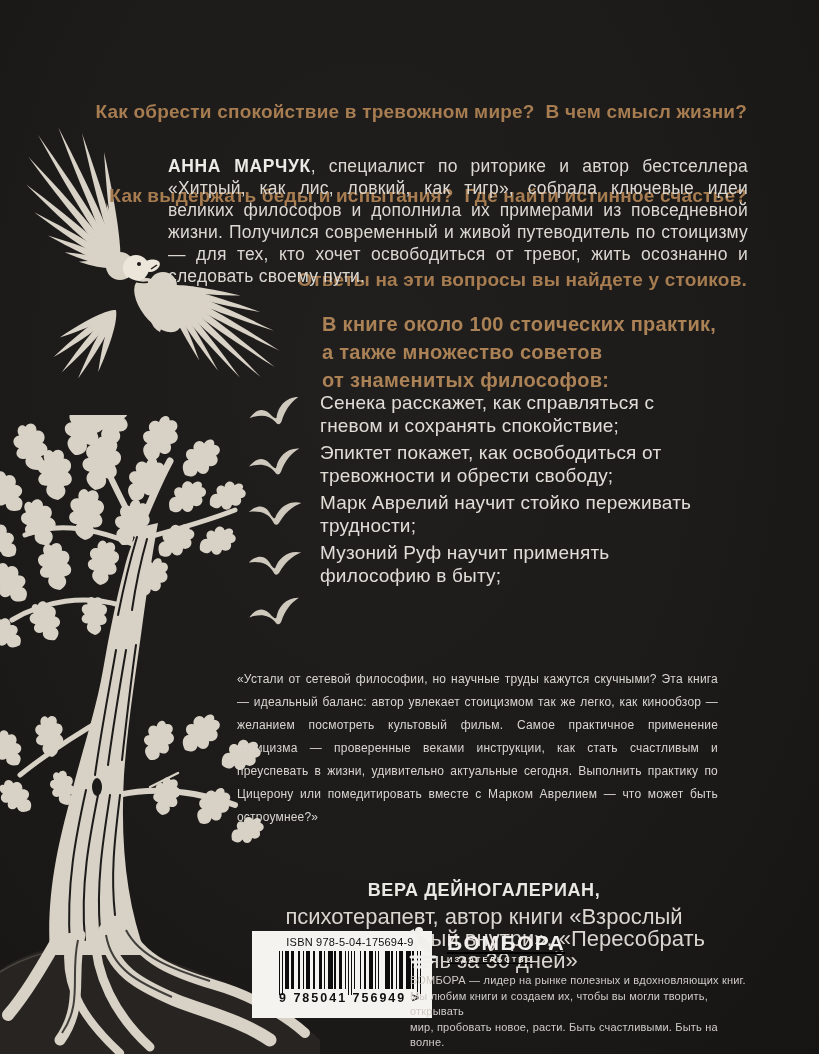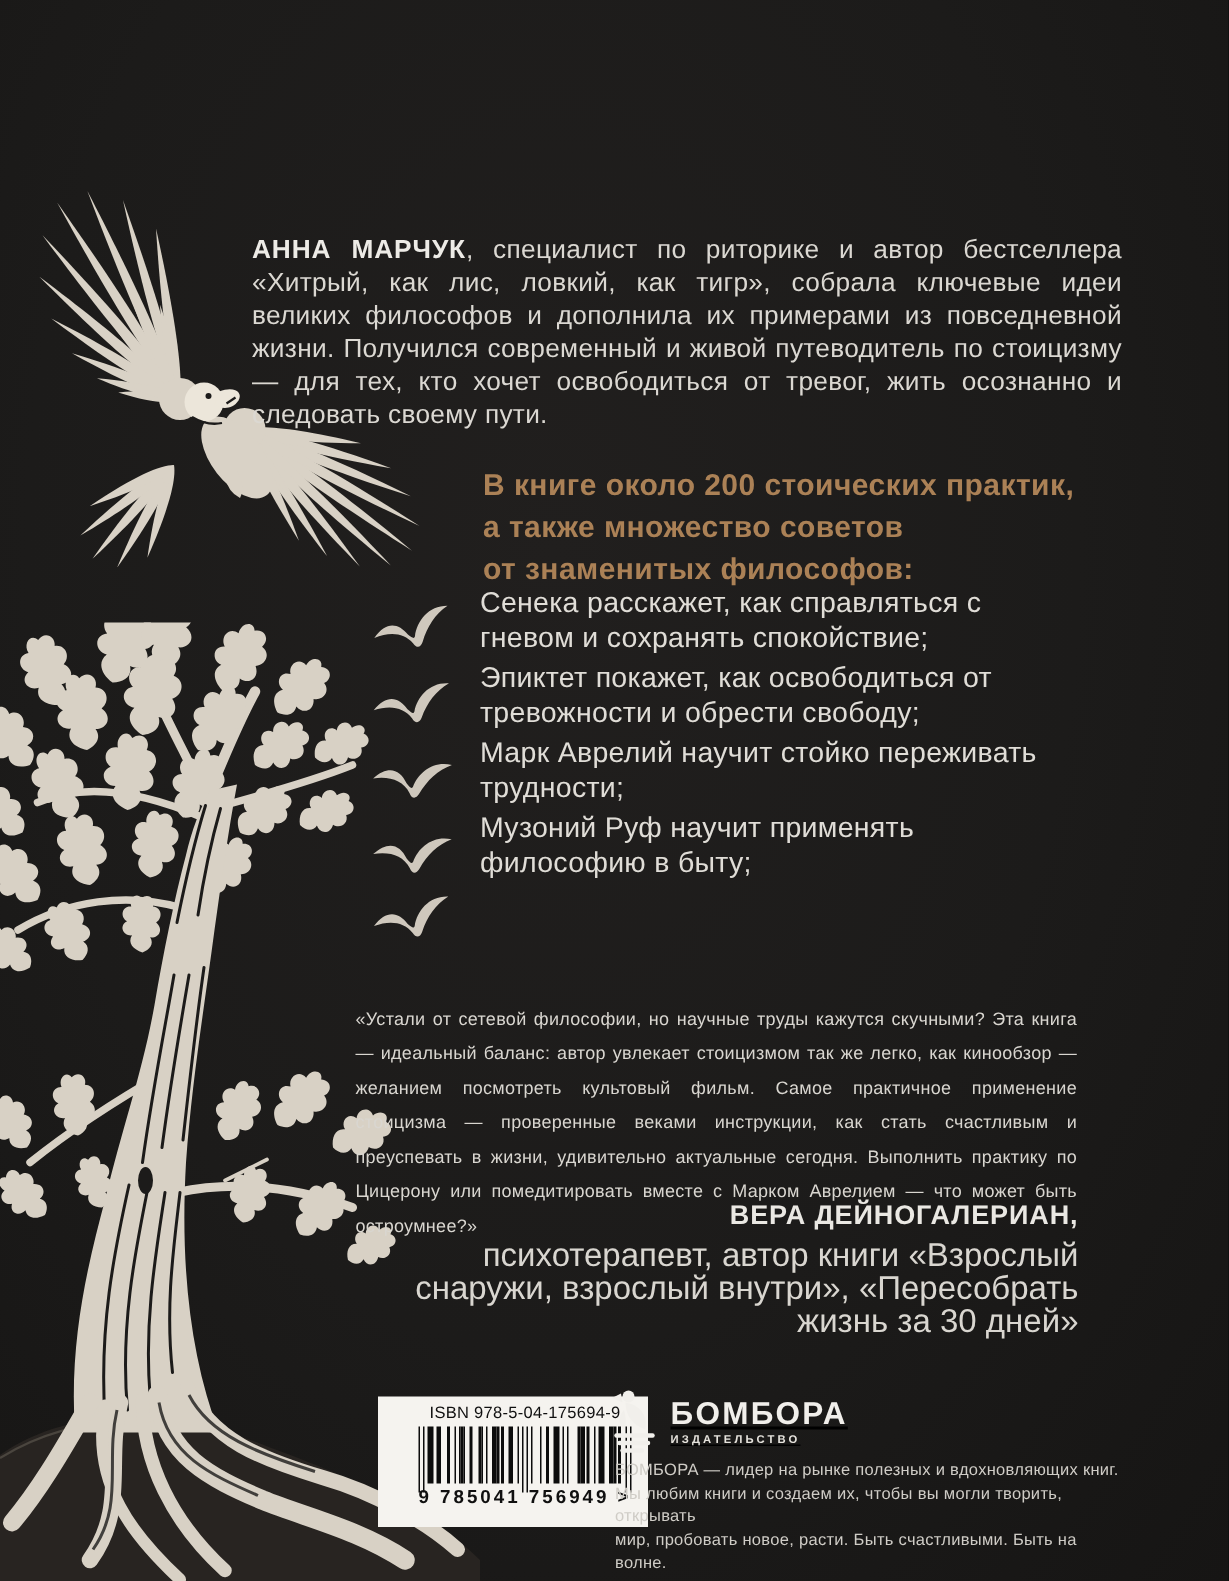--- a/index.html
+++ b/index.html
@@ -12,27 +12,27 @@
          font-weight:bold;font-size:19px;line-height:28px;white-space:pre-wrap;letter-spacing:.2px;}
   
   .author{position:absolute;left:168px;top:137px;width:580px;color:#dbd8d2;
           font-size:17.5px;line-height:22px;text-align:justify;letter-spacing:.2px;}
   .author .name{font-weight:bold;color:#edebe6;letter-spacing:.6px;}
   
   .heading{position:absolute;left:322px;top:310px;color:#ab8156;font-weight:bold;
            font-size:20px;line-height:28px;letter-spacing:.3px;}
   
   .list{position:absolute;left:246px;top:391px;width:460px;}
-  .item{display:flex;align-items:flex-end;margin-bottom:4px;}
+  .item{display:flex;align-items:flex-start;margin-bottom:4px;}
   .item .bird{width:58px;height:36px;flex:none;margin-top:3px;}
   .item .txt{font-size:19px;line-height:23px;color:#e0ddd7;width:380px;margin-left:16px;letter-spacing:.2px;}
   
   .review{position:absolute;left:237px;top:656px;width:481px;font-size:12px;line-height:23px;
           color:#d9d6d0;text-align:justify;letter-spacing:.2px;}
-  .sig{position:absolute;right:100px;top:800px;text-align:right;}
+  .sig{position:absolute;right:100px;top:880px;text-align:center;}
   .sig .name{font-weight:bold;font-size:18px;color:#eae8e3;letter-spacing:.6px;}
   .sig .desc{margin-top:5px;font-size:22px;line-height:22px;color:#d9d6d0;width:470px;}
   
   .isbn-box{position:absolute;left:252px;top:931px;width:164px;height:87px;background:#f5f3ef;
             color:#101010;text-align:center;padding-left:16px;}
   .isbn-label{font-size:11px;padding-top:5px;letter-spacing:.2px;}
   .bars{display:flex;justify-content:center;margin-top:3px;height:44px;align-items:flex-start;}
   .bars i{display:block;width:1.5px;height:38px;background:transparent;}
   .bars i.on{background:#0c0c0c;}
   .bars i.tall{height:44px;}
@@ -193,25 +193,30 @@
         <path d="M70 522 C60 575 90 610 120 638" stroke-width="8"></path>
       </g>
       <g stroke="#1c1b1a" stroke-width="2" fill="none" opacity=".8">
         <path d="M106 520 C112 555 140 568 172 582"></path>
         <path d="M126 515 C140 542 172 554 210 566"></path>
         <path d="M78 525 C70 560 83 588 62 618"></path>
       </g>
     </svg>
   </div>
 
+  <div class="intro">
+    <div>Как обрести спокойствие в тревожном мире?  В чем смысл жизни?</div>
+    <div>Как выдержать беды и испытания?  Где найти истинное счастье?</div>
+    <div>Ответы на эти вопросы вы найдете у стоиков.</div>
+  </div>
 
   <p class="author"><span class="name">АННА МАРЧУК</span><span>, специалист по риторике и автор бестселлера «Хитрый, как лис, ловкий, как тигр», собрала ключевые идеи великих философов и дополнила их примерами из повседневной жизни. Получился современный и живой путеводитель по стоицизму — для тех, кто хочет освободиться от тревог, жить осознанно и следовать своему пути.</span></p>
 
   <div class="heading">
-    <div>В книге около 200 стоических практик,</div>
+    <div>В книге около 100 стоических практик,</div>
     <div>а также множество советов</div>
     <div>от знаменитых философов:</div>
   </div>
 
   <div class="list">
     <div class="item">
       <svg class="bird" viewBox="0 0 64 40" style="transform:rotate(-8deg)">
           <path d="M3 23 C13 12 22 14 28 24 C31 27 32 28 33 26 C36 15 46 5 60 7 C50 12 43 20 38 31 C36 35 33 35 31 31 C25 22 15 20 3 23 Z" fill="#cfc8bd"></path>
         </svg>
       <div class="txt">Сенека расскажет, как справляться с гневом и сохранять спокойствие;</div>

